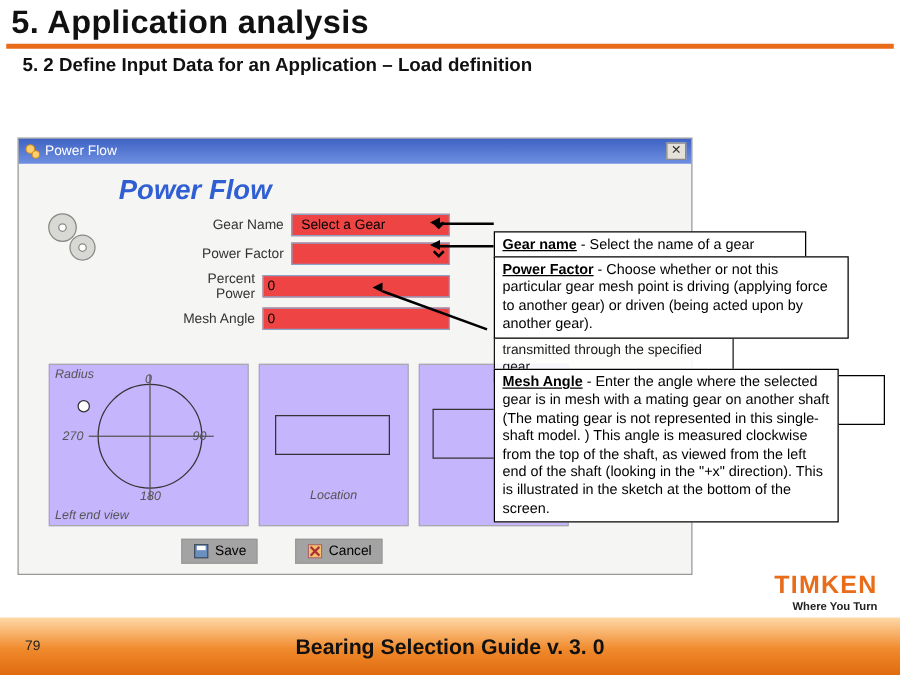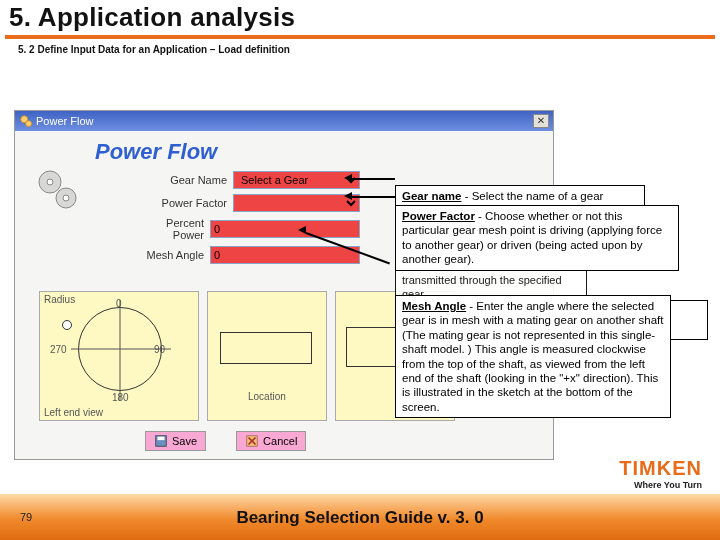--- a/index.html
+++ b/index.html
@@ -11,21 +11,21 @@
   .title-bar {
     position: absolute; left: 5px; top: 0; right: 5px;
     border-bottom: 4px solid #e86c1a;
     padding: 2px 0 2px 4px;
   }
   .title-bar h1 {
     font-size: 26px; font-weight: 800; color: #111; letter-spacing: .3px;
   }
   .subhead {
     position: absolute; left: 18px; top: 44px;
-    font-size: 10px; font-weight: 700; color: #111;
+    font-size: 15px; font-weight: 700; color: #111;
   }
   .dialog {
     position: absolute; left: 14px; top: 110px; width: 540px; height: 350px;
     border: 1px solid #999; background: #f5f5f3;
   }
   .dialog .dlg-bar {
     height: 20px; background: linear-gradient(#3f63c4,#6e8fe0);
     display: flex; align-items: center; font-size: 11px; color: #fff;
     padding: 0 4px;
   }
@@ -42,28 +42,28 @@
   .form {
     position: absolute; left: 130px; top: 60px; width: 215px;
     font-size: 11px; color:#333;
   }
   .form .row { display:flex; align-items:center; margin-bottom:5px; }
   .form .lbl { width: 82px; text-align:right; margin-right:6px; }
   .form input[type="text"], .form select {
     flex:1; height:18px; font-size:11px; border:1px solid #8aa3c8; background:#ef4444; padding:0 3px;
   }
   .diagrams { position:absolute; left:24px; top:180px; display:flex; gap:8px; }
-  .diag-box { border:1px solid #aaa; background:#fef9c3; position:relative; font-size:10px; color:#555; }
+  .diag-box { border:1px solid #aaa; background:#c4b5fd; position:relative; font-size:10px; color:#555;font-style:italic; }
   .d1 { width:160px; height:130px; }
   .d2 { width:120px; height:130px; }
   .d3 { width:120px; height:130px; }
   .btns { position:absolute; left:130px; bottom:8px; display:flex; gap:30px; }
   .btn {
     display:flex; align-items:center; gap:4px; border:1px solid #999;
-    background:#f9a8d4; padding:2px 8px; font-size:11px; cursor:pointer;
+    background:#a3a3a3; padding:2px 8px; font-size:11px; cursor:pointer;
   }
   .btn svg { width:14px; height:14px; }
   .callout {
     position:absolute; background:#fff; border:1px solid #000;
     font-size:11.5px; line-height:1.25; padding:3px 6px; z-index:5;
   }
   .callout b { font-weight:700; text-decoration: underline; }
   .co1 { left:395px; top:185px; width:250px; }
   .co2 { left:395px; top:205px; width:284px; z-index:6; }
   .co3 { left:395px; top:270px; width:192px; z-index:3; font-size:11px; opacity:.9;}

